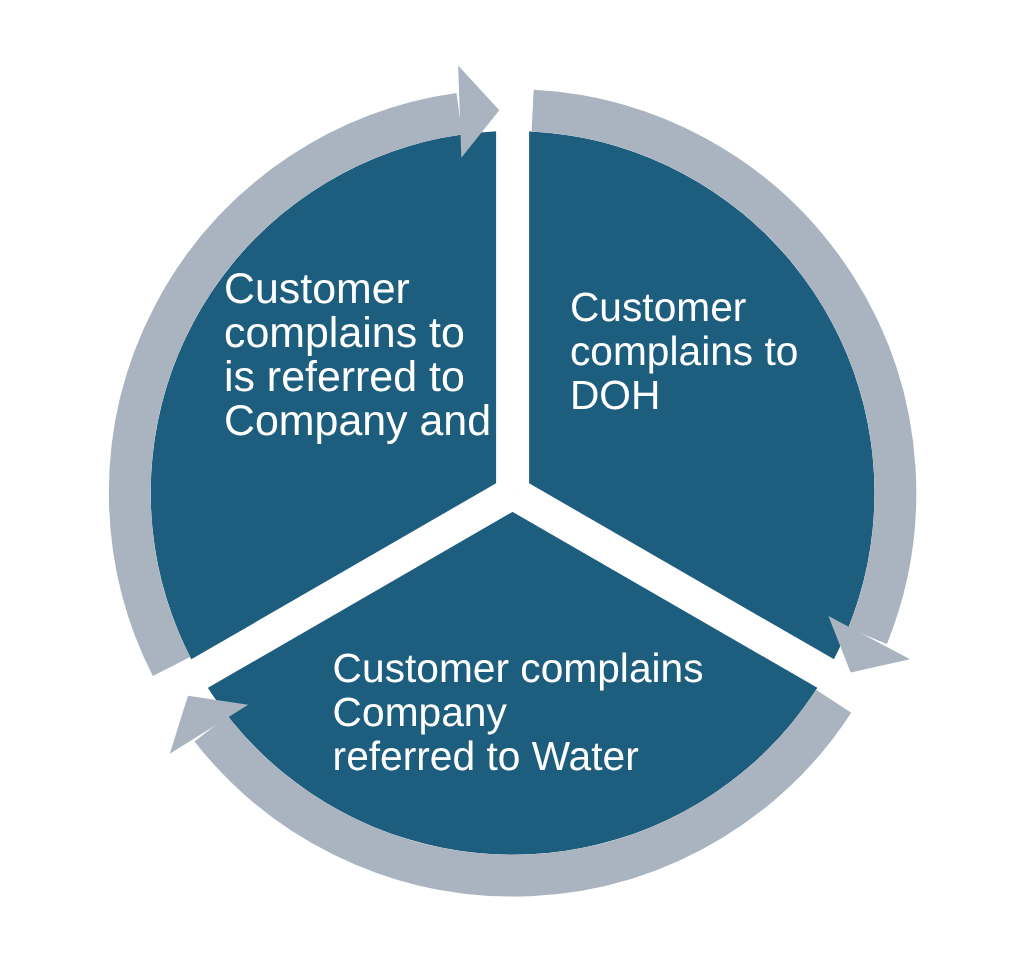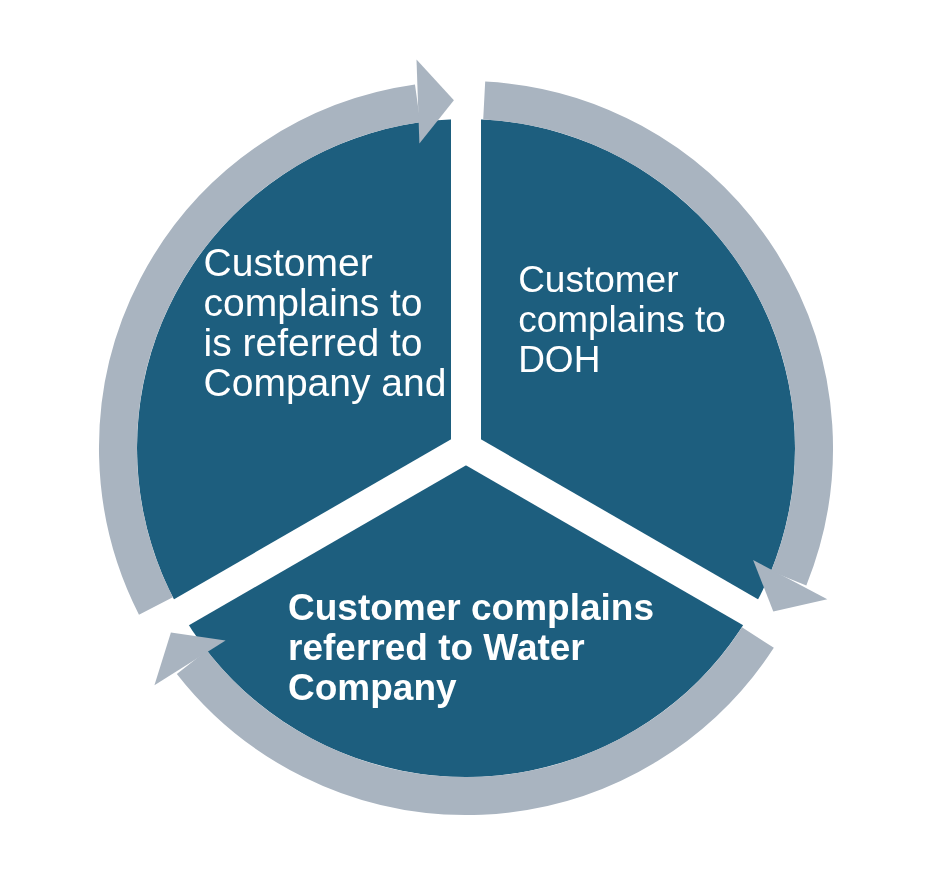--- a/index.html
+++ b/index.html
@@ -61,21 +61,20 @@
     left: 622px;
     top: 239px;
     font-size: 37px;
     line-height: 40px;
   }
   .label-bottom {
     left: 471px;
     top: 567px;
     font-size: 37px;
     line-height: 40px;
-    font-weight: bold;
   }
 </style>
 </head>
 <body>
 
 <div class="stage">
 
   <svg class="diagram-svg" viewBox="0 0 932 878" xmlns="http://www.w3.org/2000/svg">
 
     <circle class="pie" cx="466" cy="448" r="329"></circle>
@@ -101,17 +100,17 @@
   </div>
 
   <div class="seg-label label-upper-right">
     <span class="line">Customer</span>
     <span class="line">complains to</span>
     <span class="line">DOH</span>
   </div>
 
   <div class="seg-label label-bottom">
     <span class="line">Customer complains</span>
+    <span class="line">Company</span>
     <span class="line">referred to Water</span>
-    <span class="line">Company</span>
   </div>
 
 </div>
 
 </body></html>

